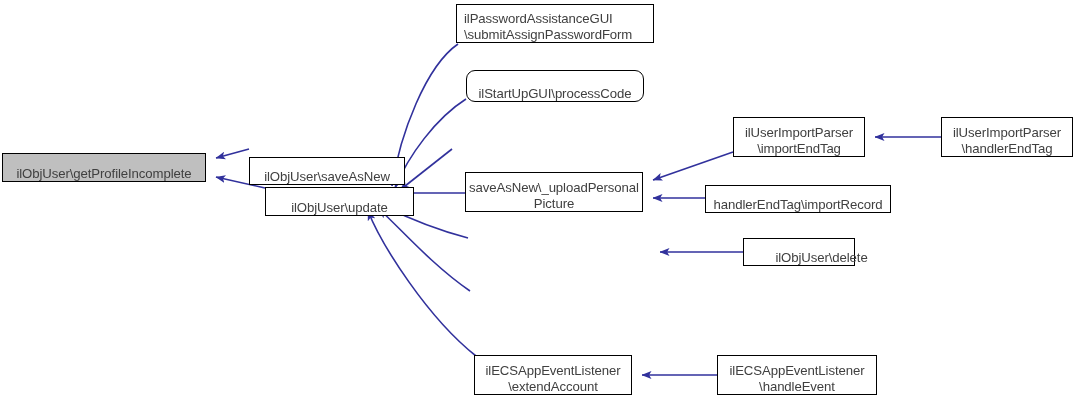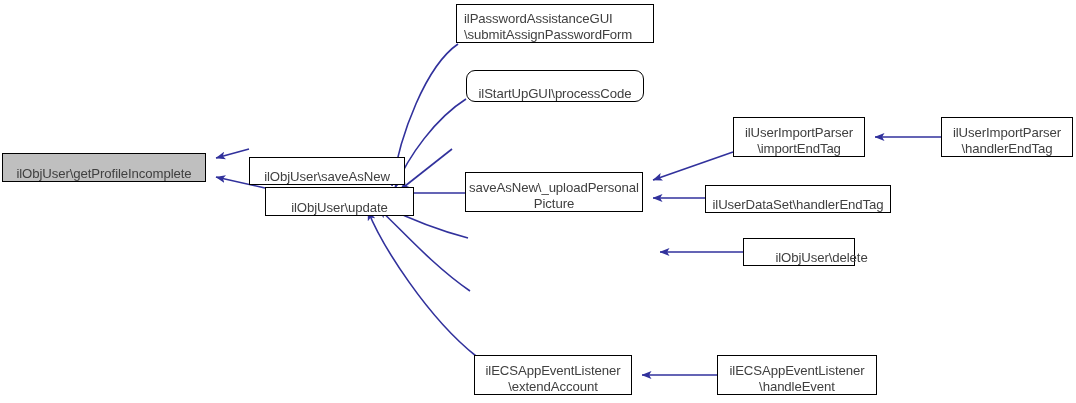--- a/index.html
+++ b/index.html
@@ -132,21 +132,21 @@
     <span class="node-label">ilUserImportParser
 \importEndTag</span>
   </div>
 
   <div class="node" style="left:941px; top:117px; width:132px; height:40px;">
     <span class="node-label">ilUserImportParser
 \handlerEndTag</span>
   </div>
 
   <div class="node" style="left:705px; top:185px; width:186px; height:28px;">
-    <span class="node-label">ilUserDataSet\handlerEndTag</span>
+    <span class="node-label">handlerEndTag\importRecord</span>
   </div>
 
   <div class="node" style="left:743px; top:238px; width:112px; height:28px;padding-left:45px;">
     <span class="node-label">ilObjUser\delete</span>
   </div>
 
   <div class="node" style="left:717px; top:355px; width:160px; height:40px;">
     <span class="node-label">ilECSAppEventListener
 \handleEvent</span>
   </div>

